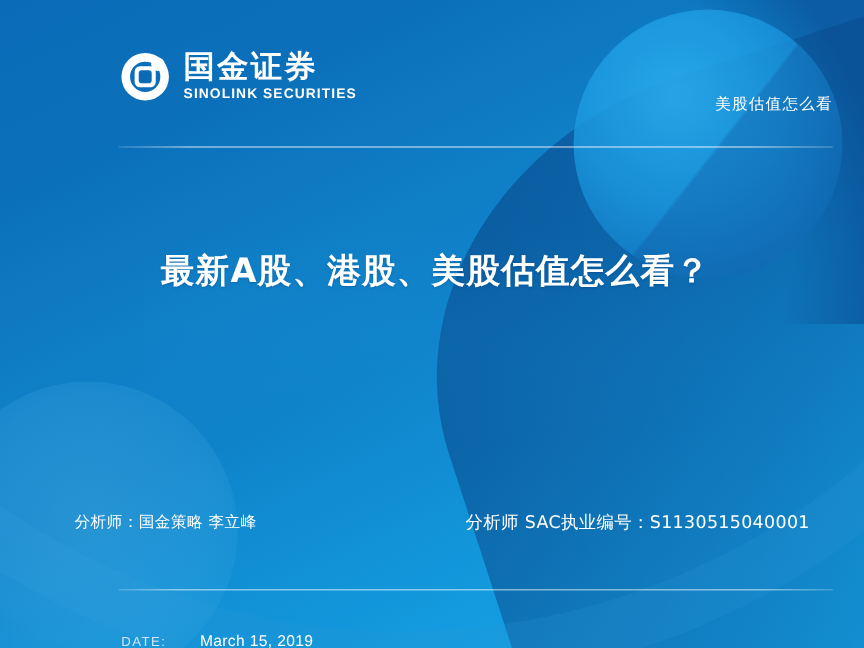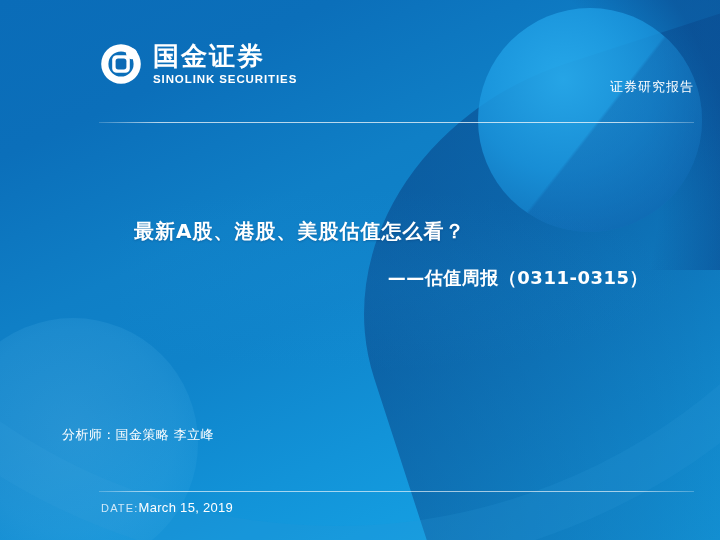--- a/index.html
+++ b/index.html
@@ -147,23 +147,23 @@
   .divider-top {
     position: absolute;
     left: 99px; top: 122px;
     width: 595px; height: 1px;
     background: linear-gradient(90deg, rgba(255,255,255,0.18) 0%, rgba(255,255,255,0.70) 10%, rgba(255,255,255,0.72) 88%, rgba(255,255,255,0.25) 100%);
   }
 
   
   .title {
     position: absolute;
-    left: 134px; top: 218px;
-    color: #ffffff;
-    font-size: 20px;
+    left: 134px; top: 207px;
+    color: #ffffff;
+    font-size: 28px;
     font-weight: 700;
     letter-spacing: 1px;
     white-space: nowrap;
     font-family: "DejaVu Sans", "Liberation Sans", sans-serif;
     text-shadow: 0 1px 2px rgba(4,40,90,0.28);
   }
 
   .subtitle {
     position: absolute;
     right: 72px; top: 266px;
@@ -211,33 +211,34 @@
     width: 595px; height: 1px;
     background: linear-gradient(90deg, rgba(255,255,255,0.22) 0%, rgba(255,255,255,0.62) 8%, rgba(255,255,255,0.62) 90%, rgba(255,255,255,0.24) 100%);
   }
 
   
   .date-row {
     position: absolute;
     left: 101px; top: 500px;
     display: flex;
     align-items: baseline;
-    gap: 0;
+    gap: 28px;
   }
   .date-label {
     color: #cfe8f8;
     font-size: 11px;
     letter-spacing: 1.2px;
     font-family: "Liberation Sans", sans-serif;
   }
   .date-value {
     color: #ffffff;
     font-size: 13px;
     letter-spacing: 0.3px;
     font-family: "Liberation Sans", sans-serif;
+    margin-top: 26px;
   }
 </style>
 </head>
 <body>
 
 <div id="slide">
 
   <div class="bg-layer navy-topright"></div>
   <div class="bg-layer wedge-dark"></div>
   <div class="bg-layer swoosh-a"></div>
@@ -262,28 +263,28 @@
           <rect x="16.6" y="16.6" width="10.8" height="10.8" rx="2.6" fill="#0b6ab5"></rect>
           <circle cx="32.6" cy="11.6" r="5.6" fill="#ffffff"></circle>
         </svg>
       </div>
       <div class="logo-words">
         <span class="logo-cn">国金证券</span>
         <span class="logo-en">SINOLINK SECURITIES</span>
       </div>
     </div>
 
-    <div class="header-right">证券研究报告</div>
+    <div class="header-right">美股估值怎么看</div>
 
     <div class="divider-top"></div>
 
     <div class="title">最新A股、港股、美股估值怎么看？</div>
-    <div class="subtitle">——估值周报（0311-0315）</div>
 
     <div class="meta-analyst">分析师：国金策略 李立峰</div>
+    <div class="meta-sac">分析师 SAC执业编号：S1130515040001</div>
 
     <div class="divider-bottom"></div>
 
     <div class="date-row">
       <span class="date-label">DATE:</span>
       <span class="date-value">March 15, 2019</span>
     </div>
 
   </div>
 </div>

